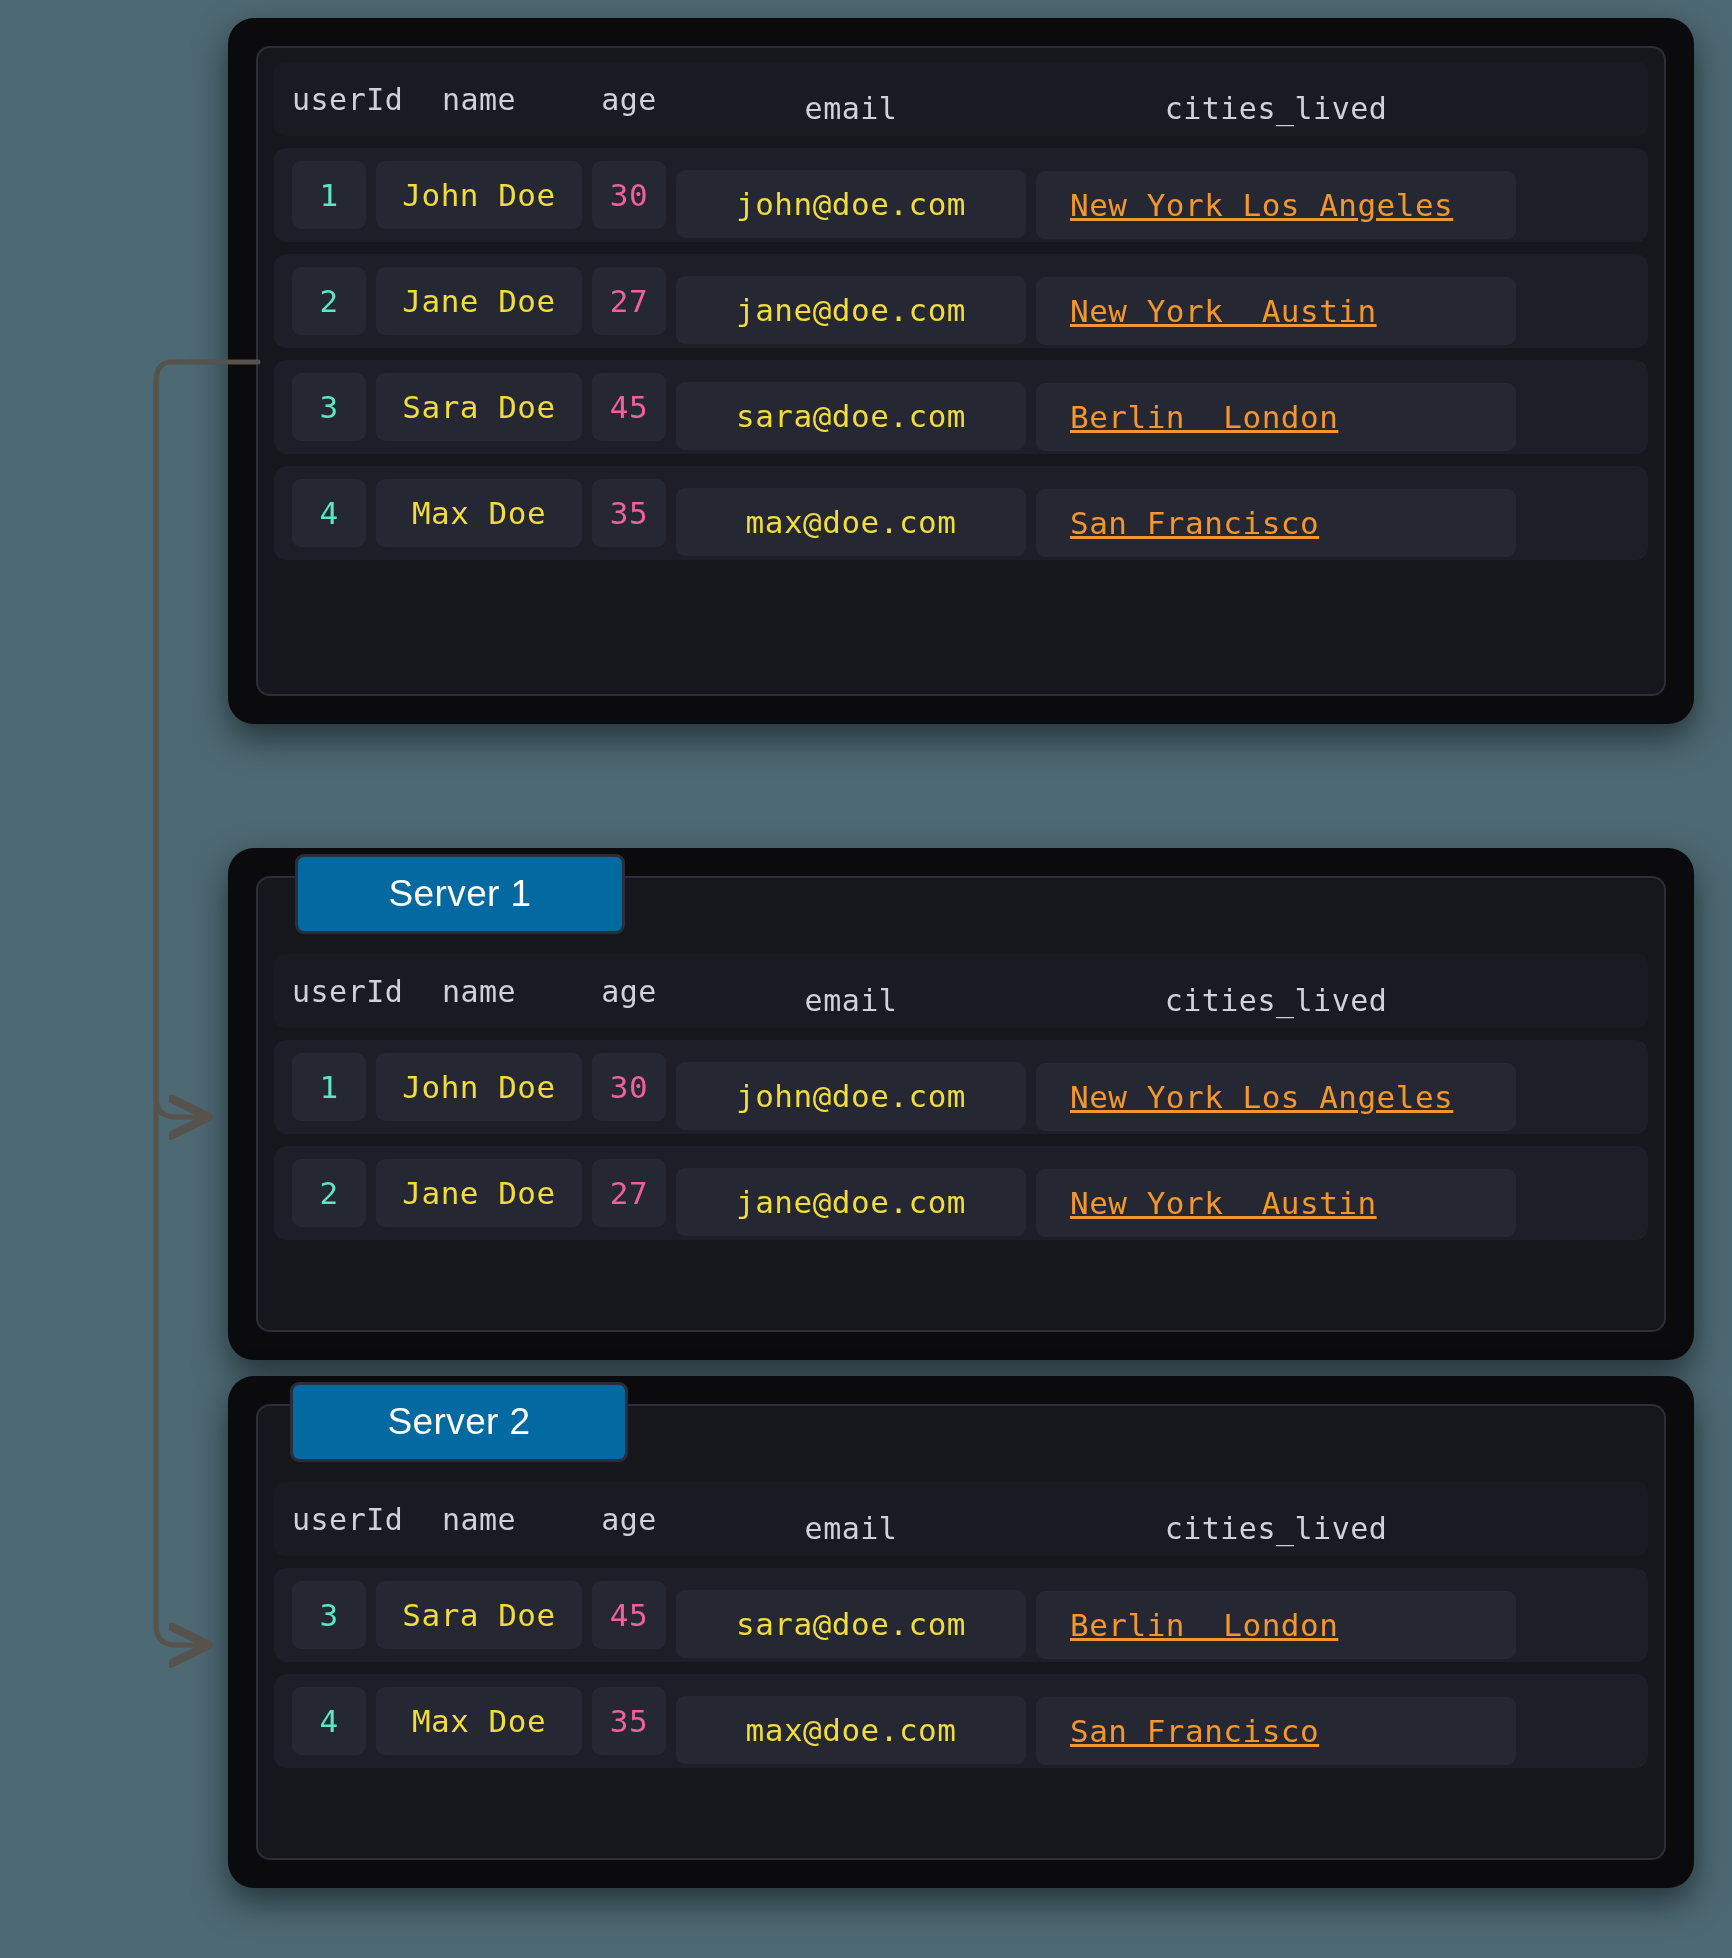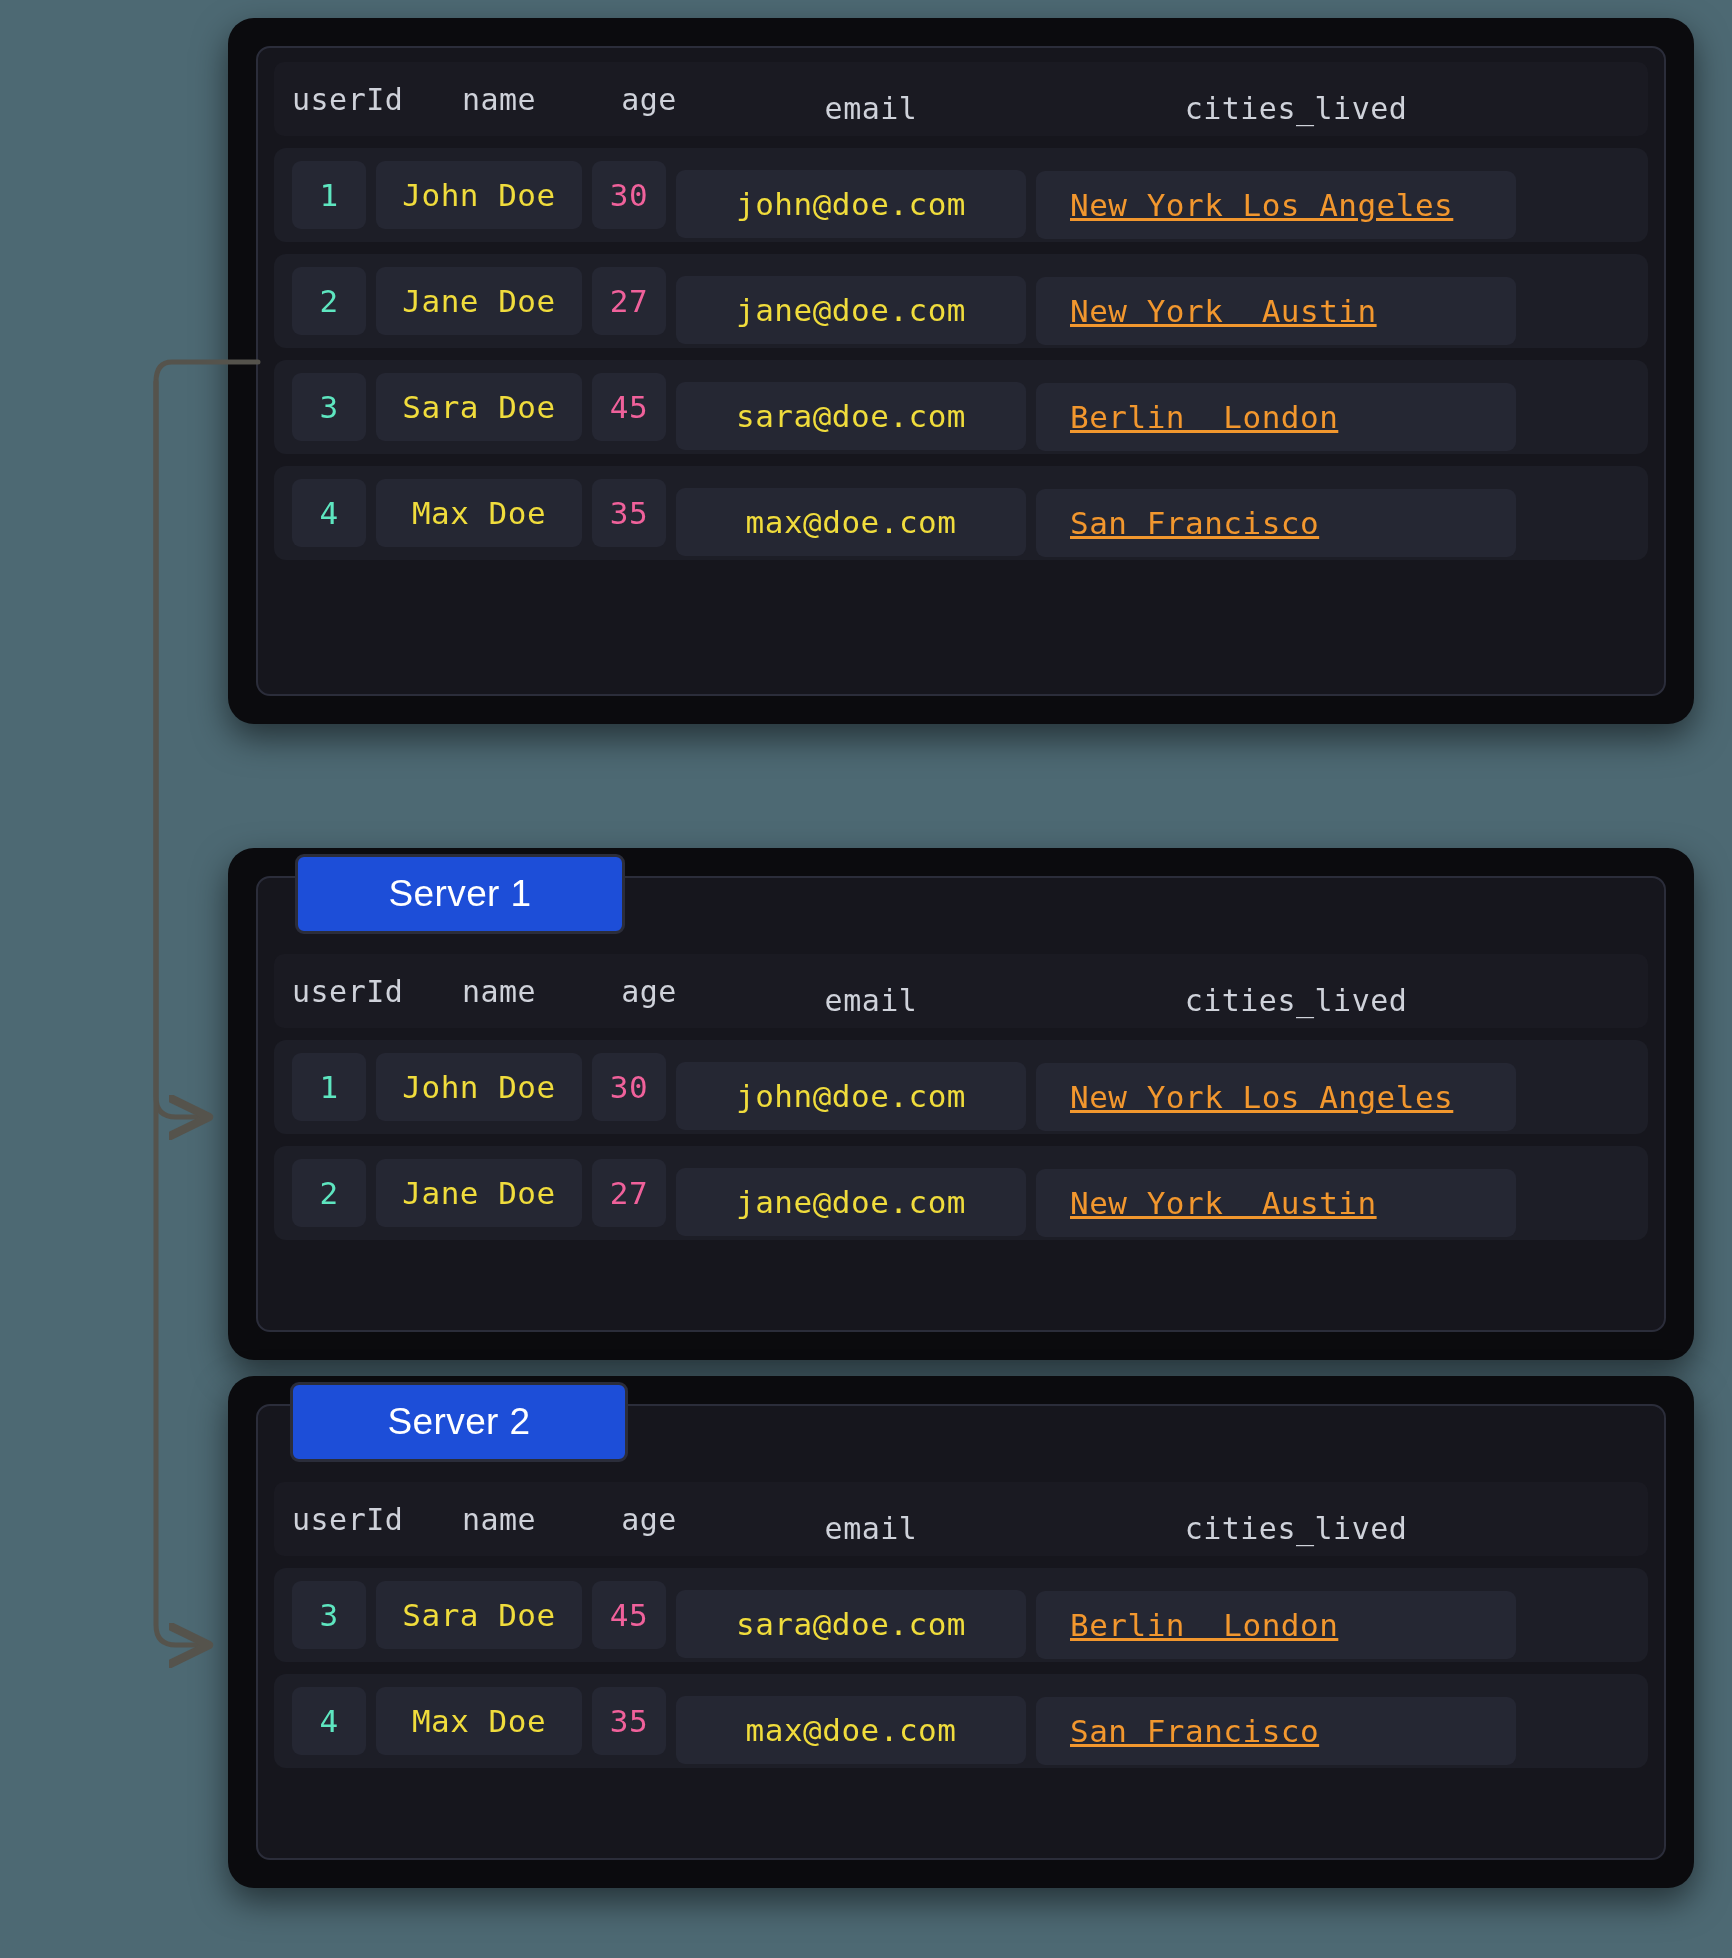--- a/index.html
+++ b/index.html
@@ -50,21 +50,21 @@
     background: #16161d;
     border: 2px solid #2b2d3a;
     border-radius: 14px;
     box-sizing: border-box;
     padding: 14px 16px 18px 16px;
   }
 
   
   .server-badge {
     position: absolute;
-    background: #1d4ed8;
+    background: #0369a1;
     border: 3px solid #2b2d3a;
     border-radius: 9px;
     color: #ffffff;
     font-family: "Liberation Sans", sans-serif;
     font-size: 37px;
     letter-spacing: 0.4px;
     display: flex;
     align-items: center;
     justify-content: center;
     z-index: 9;
@@ -122,21 +122,21 @@
   }
 
   
   .c-id    { width: 74px; }
   .c-name  { width: 206px; }
   .c-age   { width: 74px; }
   .c-email { width: 350px; margin-top: 18px; }
   .c-city  { width: 480px; margin-top: 19px; }
 
   .th.c-id    { width: 74px;  margin-right: 10px; }
-  .th.c-name  { width: 206px; margin-right: 10px; padding-left: 20px; }
+  .th.c-name  { width: 206px; margin-right: 10px; }
   .th.c-age   { width: 74px;  margin-right: 10px; }
   .th.c-email { width: 350px; margin-right: 10px; }
   .th.c-city  { width: 480px; }
 
   .cell.c-city { justify-content: flex-start; padding-left: 34px; text-decoration: underline; }
 
   
   .v-id    { color: #5ee6c0; }
   .v-name  { color: #f0dc3c; }
   .v-age   { color: #f0619b; }

